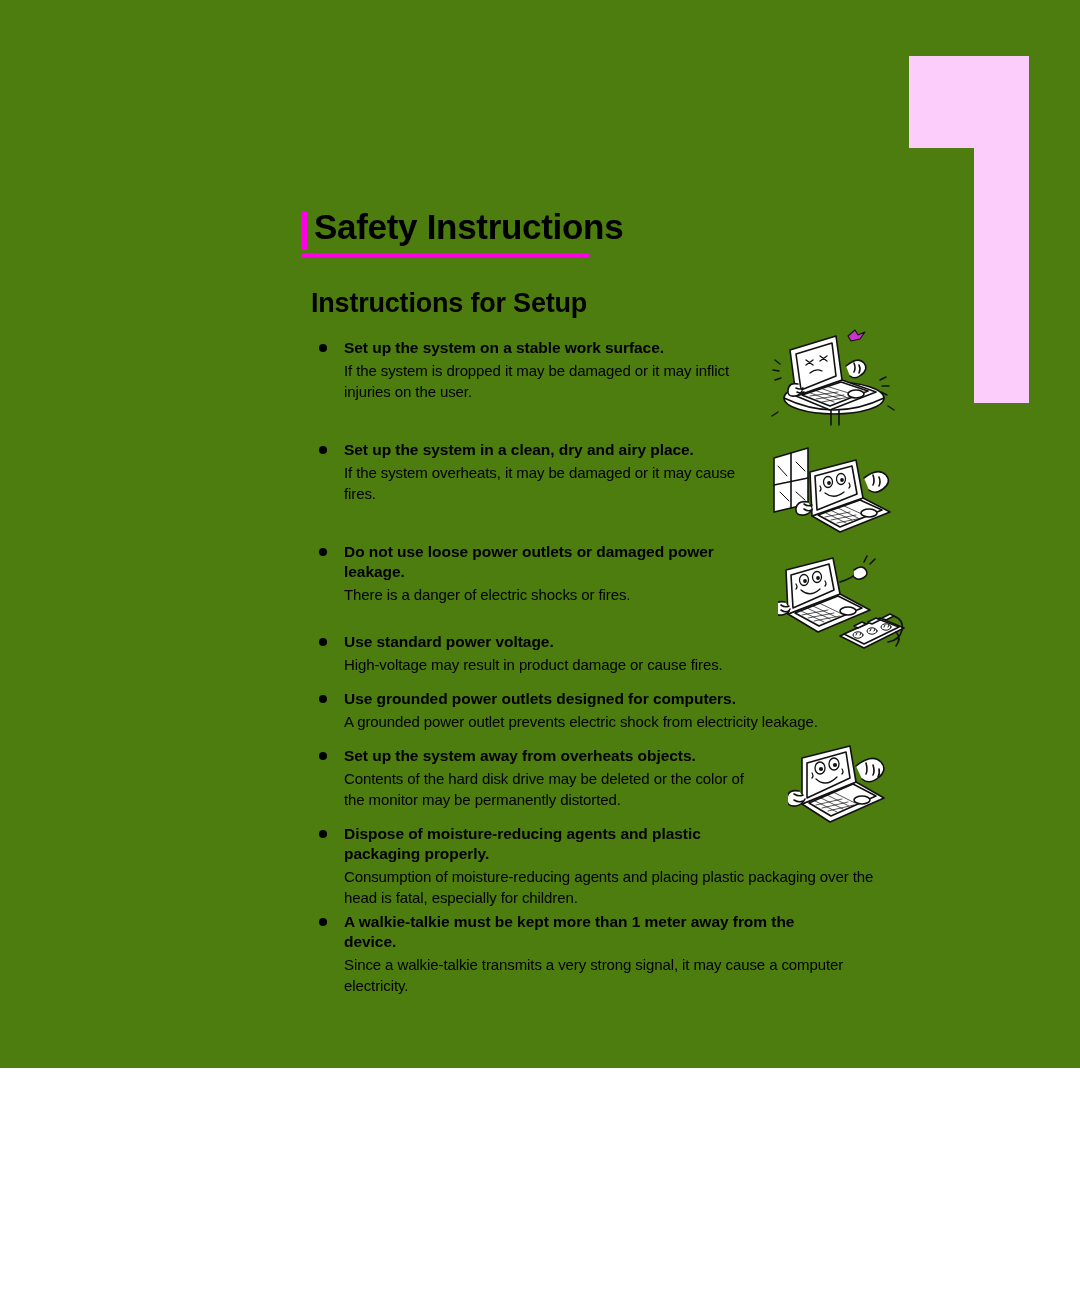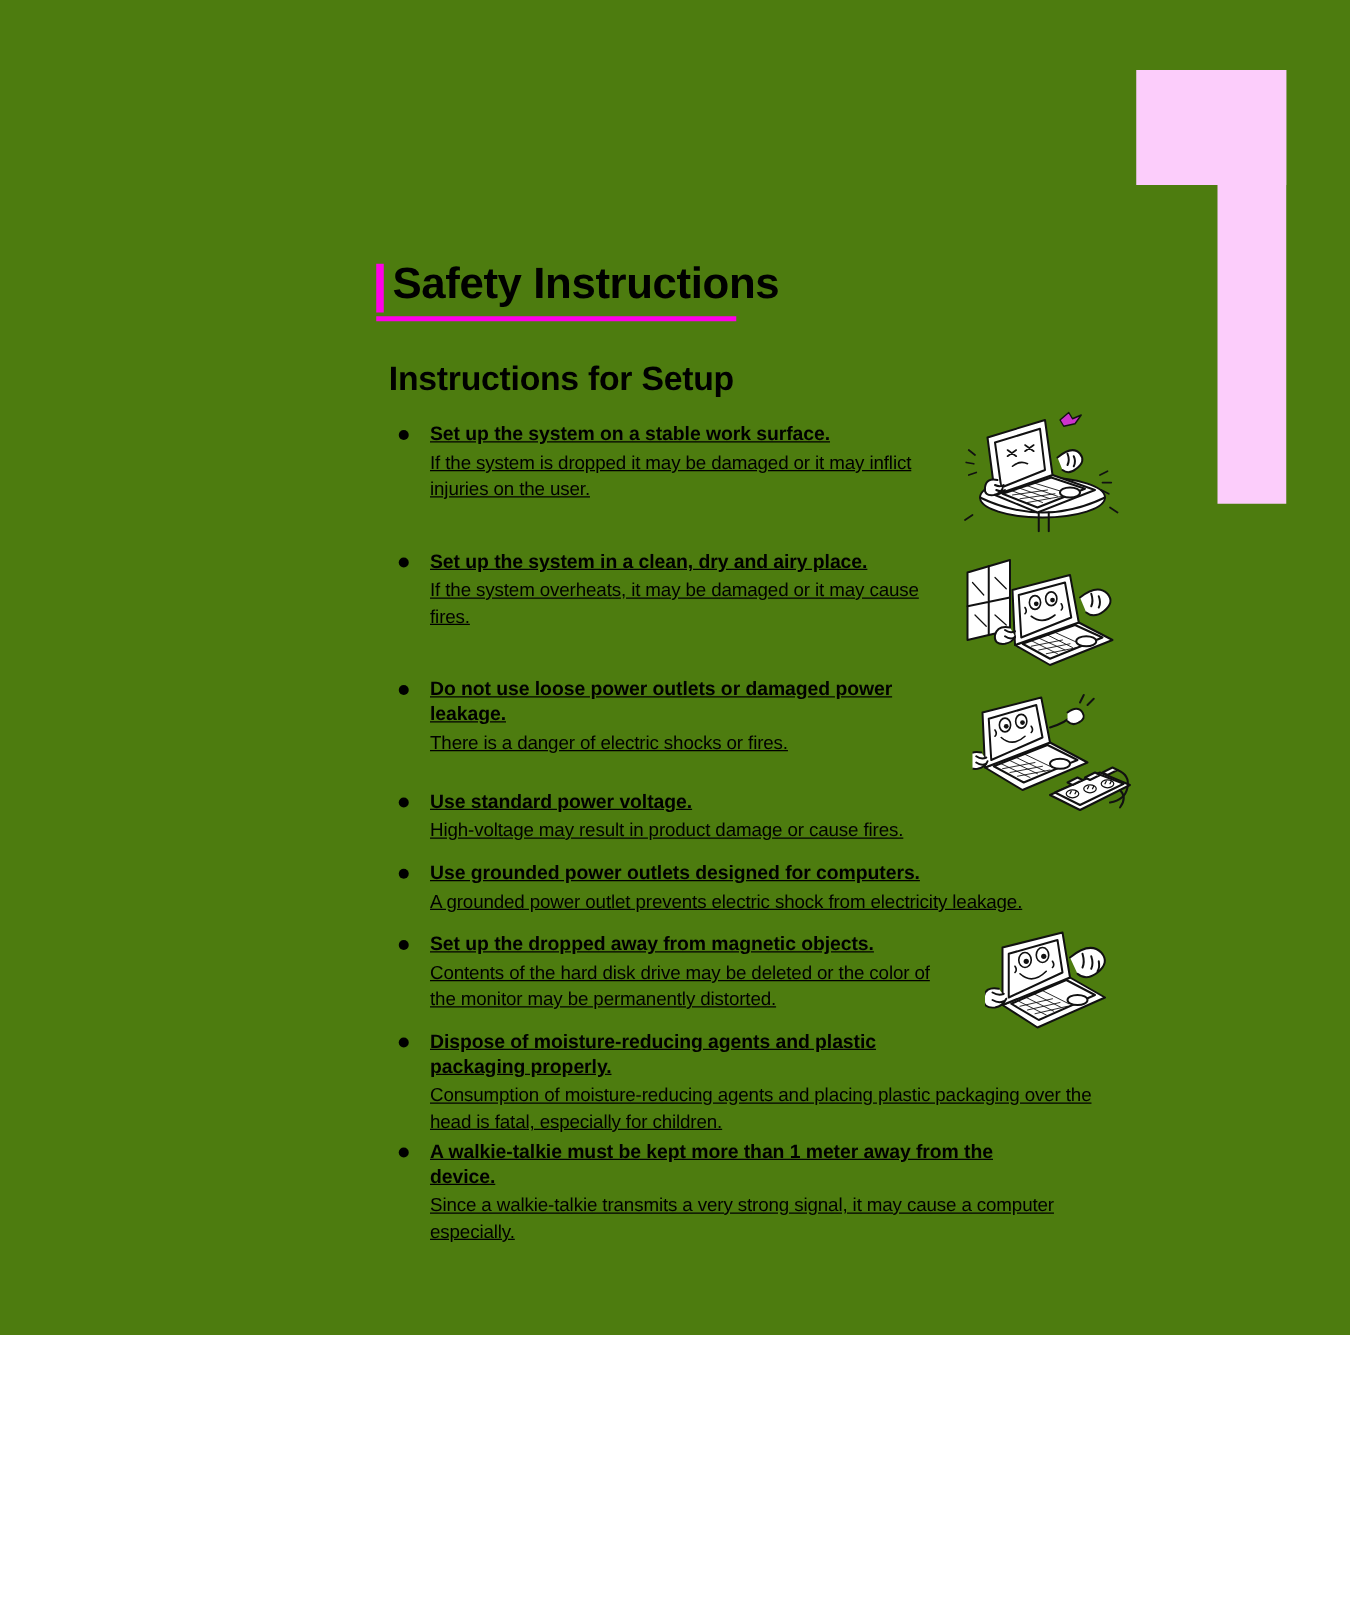--- a/index.html
+++ b/index.html
@@ -90,21 +90,20 @@
     white-space: nowrap;
     text-align: right;
   }
 
   
   .bullets {
     position: absolute;
     left: 311px;
     top: 338px;
     width: 600px;
-    text-decoration: underline;
   }
   .bullet-item {
     position: relative;
     margin-bottom: 17px;
   }
   .bullet-head {
     position: relative;
     padding-left: 33px;
     font-size: 15.5px;
     font-weight: bold;
@@ -237,21 +236,21 @@
         <span>Use grounded power outlets designed for computers.</span>
       </div>
       <div class="bullet-body">
         <div>A grounded power outlet prevents electric shock from electricity leakage.</div>
       </div>
     </div>
 
     <div class="bullet-item gap-sm">
       <div class="bullet-head">
         <span class="bullet-dot"></span>
-        <span>Set up the dropped away from magnetic objects.</span>
+        <span>Set up the system away from overheats objects.</span>
       </div>
       <div class="bullet-body">
         <div>Contents of the hard disk drive may be deleted or the color of</div>
         <div>the monitor may be permanently distorted.</div>
       </div>
     </div>
 
     <div class="bullet-item gap-xs">
       <div class="bullet-head">
         <span class="bullet-dot"></span>
@@ -265,21 +264,21 @@
     </div>
 
     <div class="bullet-item">
       <div class="bullet-head">
         <span class="bullet-dot"></span>
         <span>A walkie-talkie must be kept more than 1 meter away from the</span><br>
         <span>device.</span>
       </div>
       <div class="bullet-body">
         <div>Since a walkie-talkie transmits a very strong signal, it may cause a computer</div>
-        <div>especially.</div>
+        <div>electricity.</div>
       </div>
     </div>
 
   </div>
 
   <div class="illus" style="left:768px; top:326px;">
     <svg width="135" height="100" viewBox="0 0 135 100">
       <g fill="none" stroke="#111" stroke-width="1.6" stroke-linejoin="round" stroke-linecap="round">
 
         <ellipse cx="66" cy="72" rx="50" ry="16" fill="#fff"></ellipse>

